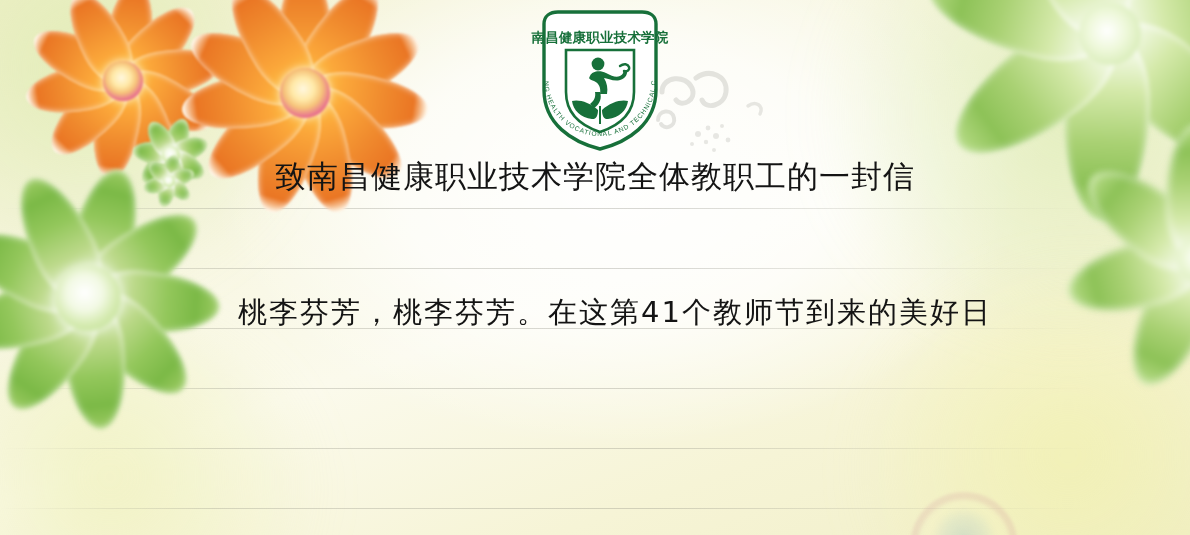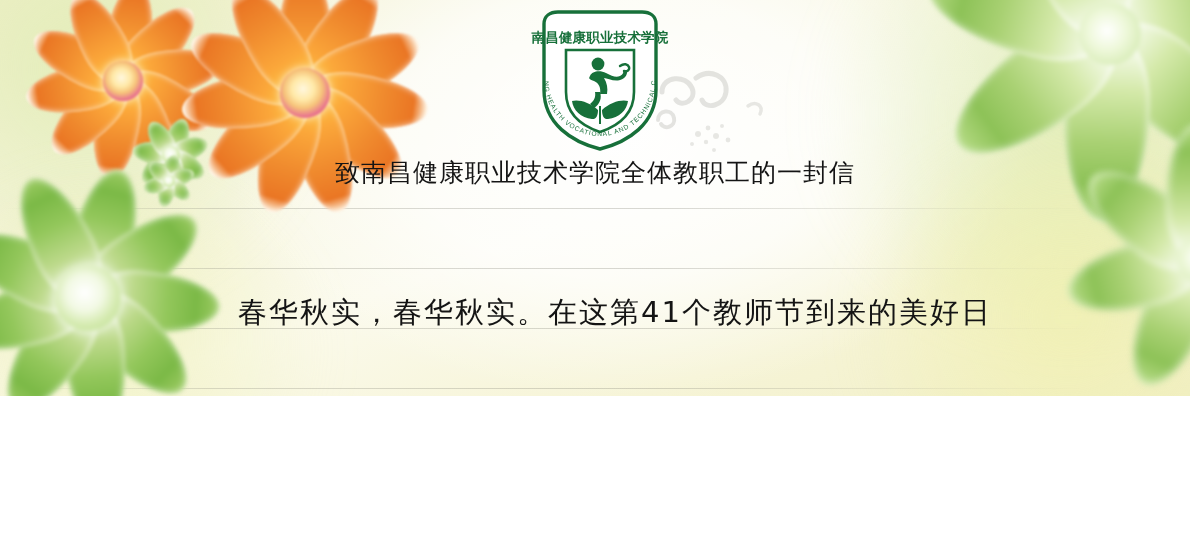--- a/index.html
+++ b/index.html
@@ -3,21 +3,21 @@
 <meta charset="utf-8">
 <style>
   html, body {
     margin: 0;
     padding: 0;
     background: #ffffff;
   }
   #card {
     position: relative;
     width: 1190px;
-    height: 396px;
+    height: 535px;
     overflow: hidden;
     font-family: "Liberation Sans", sans-serif;
     background:
       radial-gradient(ellipse 520px 340px at 52% 34%, rgba(255,255,255,0.97) 0%, rgba(255,255,255,0.72) 42%, rgba(255,255,255,0.0) 78%),
       linear-gradient(160deg, #f2f1cf 0%, #f7f6e0 28%, #fbfaec 52%, #f6f4d6 76%, #f1efc8 100%);
   }
 
   
   .bloom {
     position: absolute;
@@ -104,21 +104,21 @@
     filter: blur(0.7px);
   }
 
   
   #title {
     position: absolute;
     left: 0; right: 0;
     top: 156px;
     text-align: center;
     font-family: "DejaVu Sans", sans-serif;
-    font-size: 25px;
+    font-size: 31px;
     font-weight: 400;
     letter-spacing: 1px;
     color: #141414;
     white-space: nowrap;
   }
   #letter-body {
     position: absolute;
     left: 176px;
     top: 282px;
     width: 880px;
@@ -303,18 +303,18 @@
         <path d="M74 104 C 82 96, 94 93, 100 95 C 99 104, 91 112, 80 113
                  C 76 113.4, 74 110, 74 104 Z"></path>
         <path d="M71 100 L 73 100 L 73 118 L 71 118 Z"></path>
       </g>
     </svg>
   </div>
 
   <div id="title">致南昌健康职业技术学院全体教职工的一封信</div>
 
   <div id="letter-body">
-    <div class="line indent">春华秋实，春华秋实。在这第41个教师节到来的美好日</div>
+    <div class="line indent">桃李芬芳，桃李芬芳。在这第41个教师节到来的美好日</div>
   </div>
 
   <div id="seal"></div>
 
 </div>
 
 </body></html>

